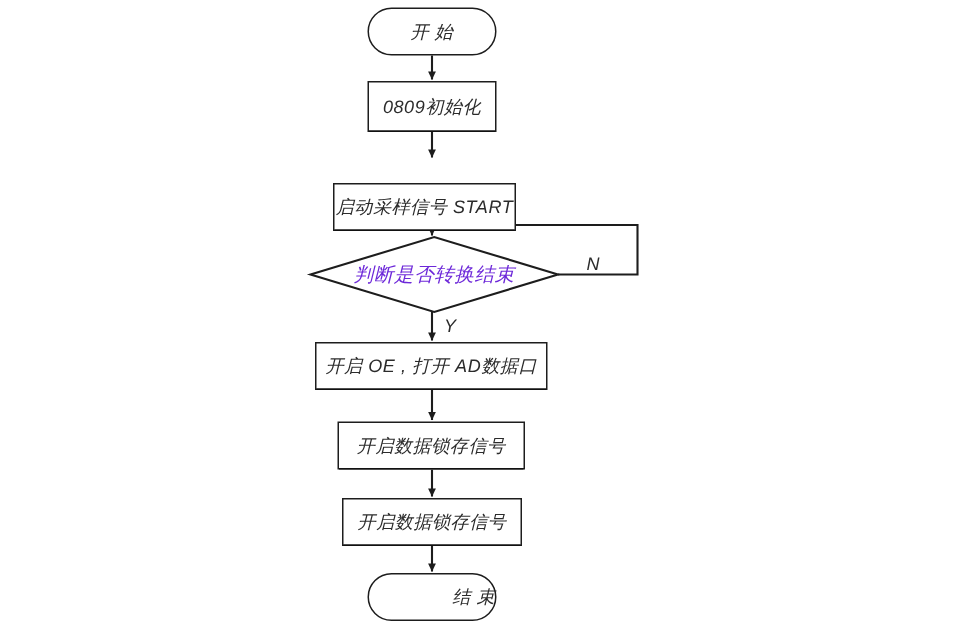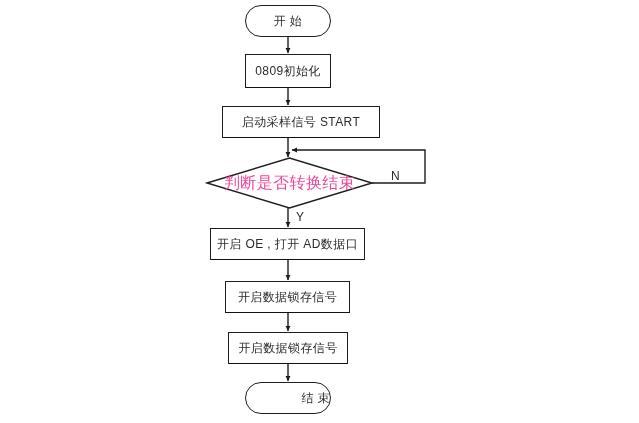--- a/index.html
+++ b/index.html
@@ -7,20 +7,21 @@
     padding: 0;
     background: #ffffff;
   }
   #canvas {
     position: relative;
     width: 639px;
     height: 423px;
     background: #ffffff;
     overflow: hidden;
     font-family: "Liberation Sans", "DejaVu Sans", sans-serif;
+    font-style: italic;
   }
   .node {
     position: absolute;
     box-sizing: border-box;
     display: flex;
     align-items: center;
     justify-content: center;
     background: #ffffff;
     color: #2b2b2b;
     font-size: 12px;
@@ -49,22 +50,22 @@
     display: block;
     overflow: visible;
   }
   .decision-label {
     position: absolute;
     left: 0; top: 0;
     width: 100%; height: 100%;
     display: flex;
     align-items: center;
     justify-content: center;
-    font-size: 16px;
-    color: #ec4899;
+    font-size: 13px;
+    color: #6d28d9;
     letter-spacing: 0.4px;
     white-space: nowrap;
     pointer-events: none;
   }
   .edge-layer {
     position: absolute;
     left: 0; top: 0;
     width: 639px;
     height: 423px;
     pointer-events: none;
@@ -106,21 +107,21 @@
   </svg>
 
   <div class="node terminator" style="left:245px; top:5px; width:86px; height:32px;">
     <span>开  始</span>
   </div>
 
   <div class="node process" style="left:245px; top:54px; width:86px; height:34px;justify-content:center;">
     <span>0809初始化</span>
   </div>
 
-  <div class="node process" style="left:222px; top:106px; width:158px; height:32px;">
+  <div class="node process" style="left:222px; top:122px; width:122px; height:32px;">
     <span>启动采样信号  START</span>
   </div>
 
   <div class="decision-wrap" style="left:207px; top:158px; width:165px; height:50px;">
     <svg width="165" height="50" viewBox="0 0 165 50">
       <polygon points="0,25 82.5,0 165,25 82.5,50" fill="#ffffff" stroke="#1d1d1d" stroke-width="1.4"></polygon>
     </svg>
     <div class="decision-label">判断是否转换结束</div>
   </div>
 

